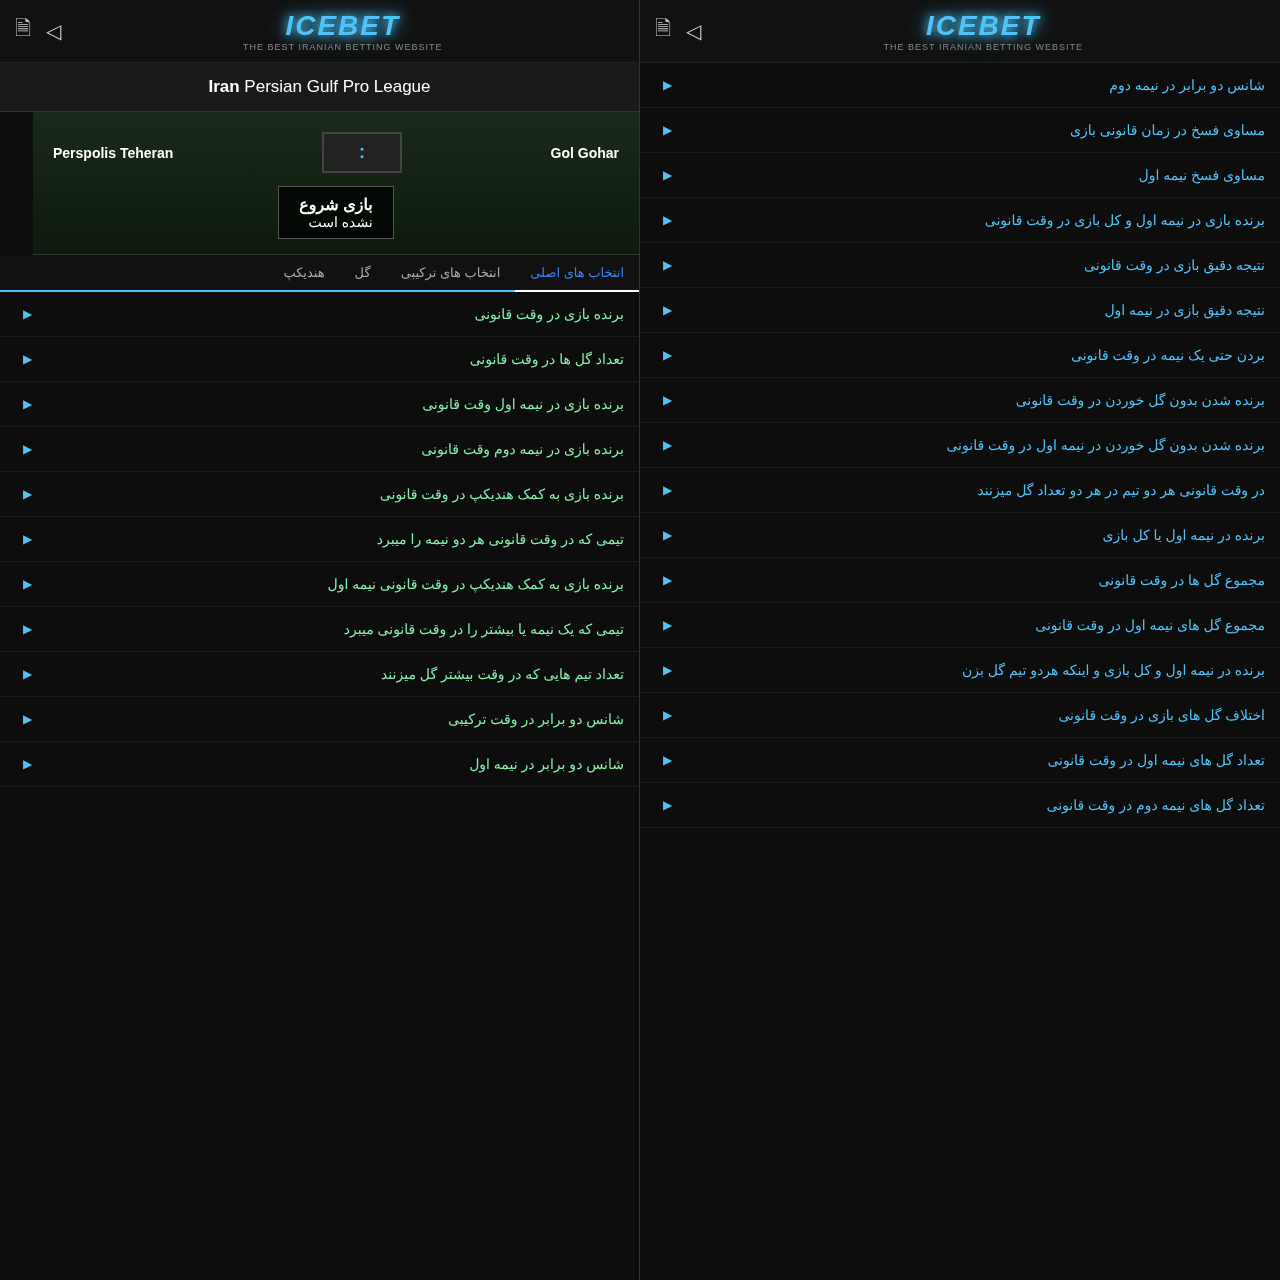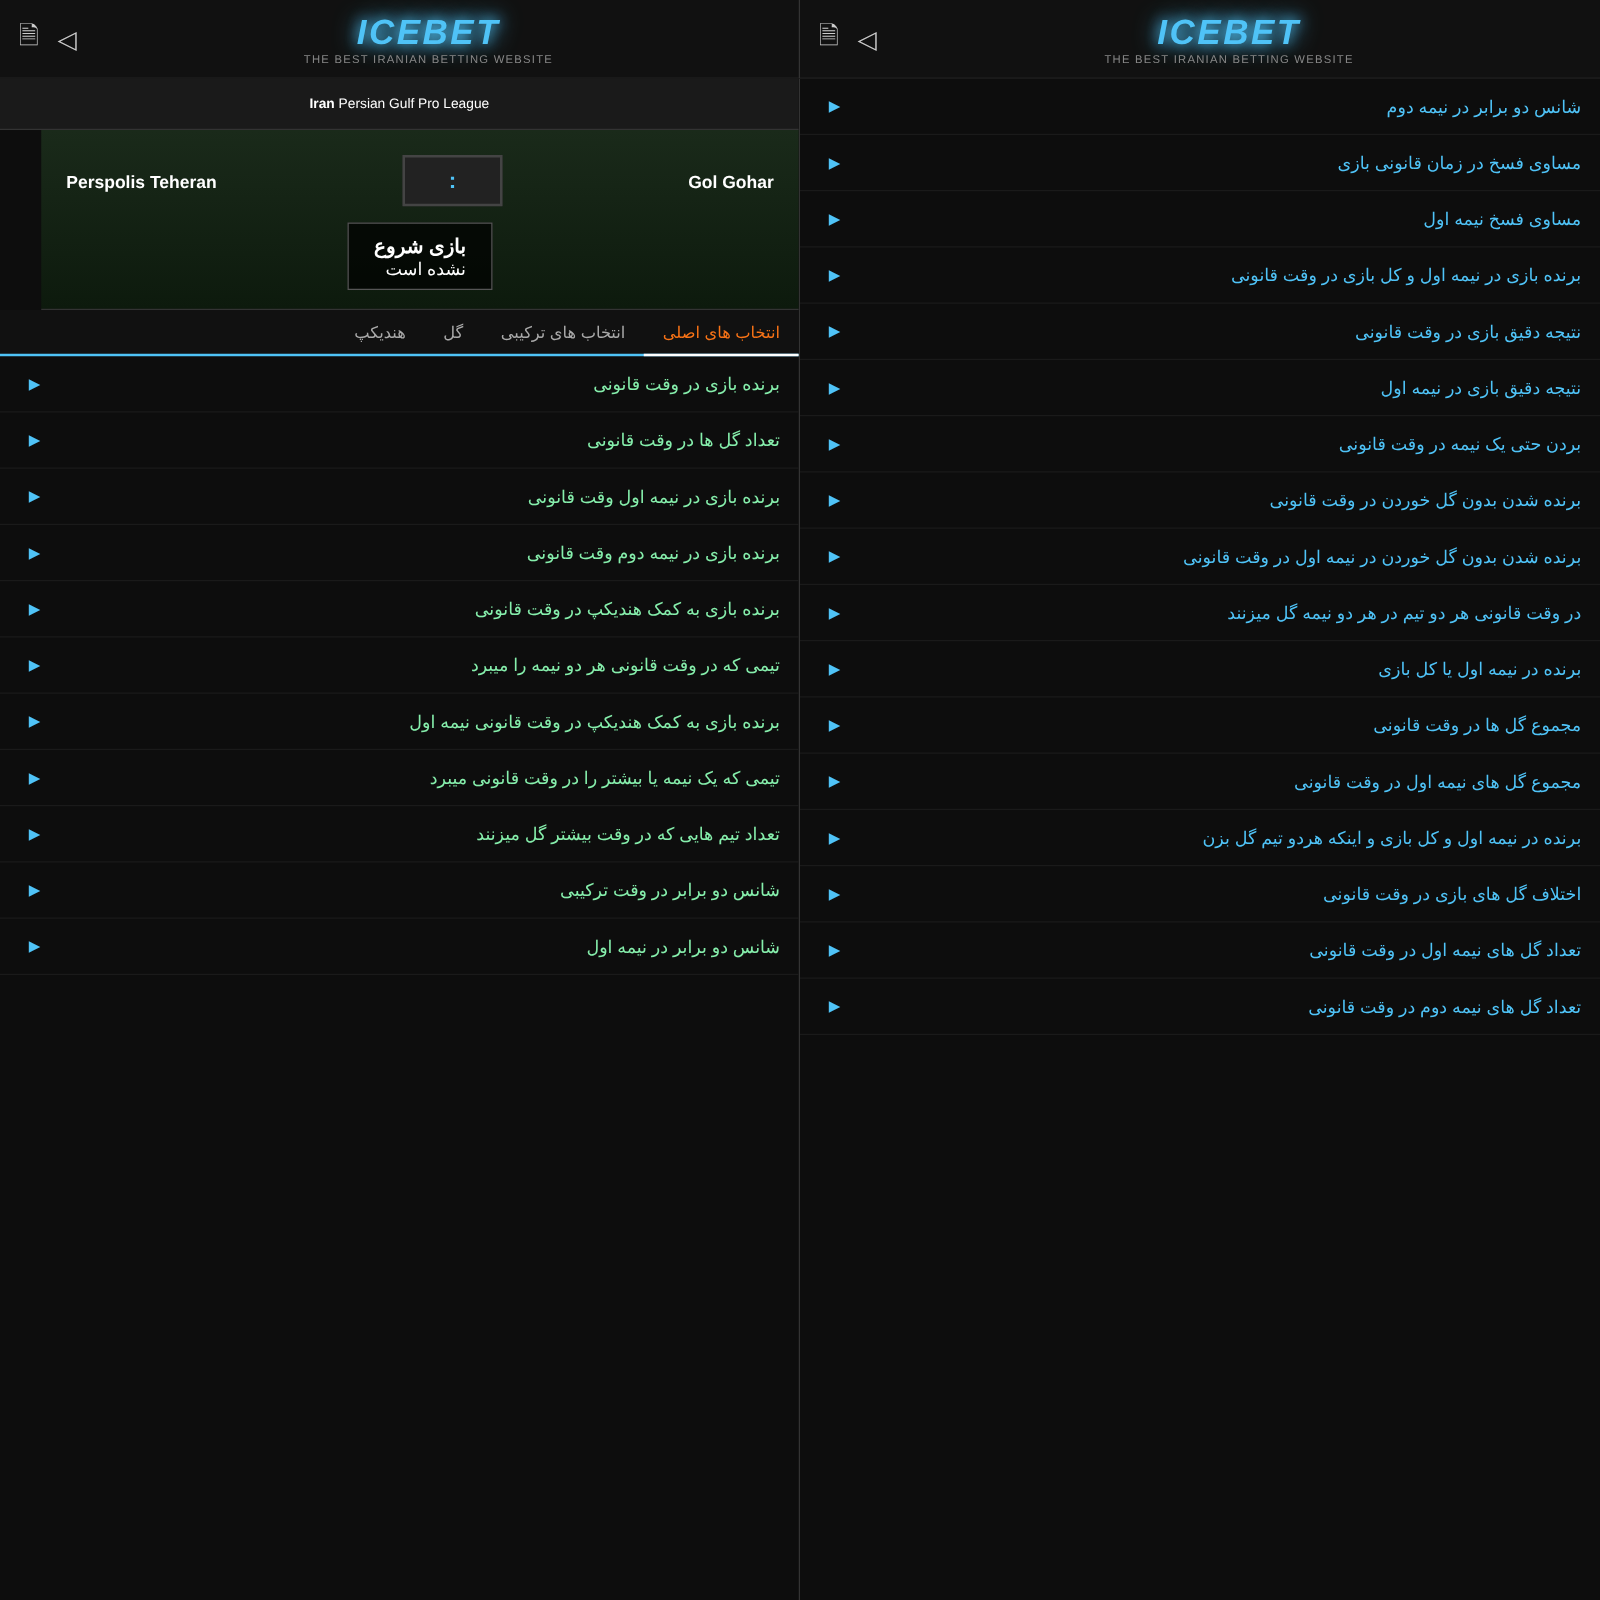--- a/index.html
+++ b/index.html
@@ -87,21 +87,21 @@
       background: #0d0d0d;
       overflow-y: auto;
     }
 
     
     .league-title {
       background: #1a1a1a;
       padding: 14px 20px;
       text-align: center;
       color: #fff;
-      font-size: 11px;
+      font-size: 17px;
       border-bottom: 1px solid #333;
       direction: ltr;
     }
     .league-title .iran {
       font-weight: bold;
       color: #fff;
     }
     .league-title .rest {
       color: #fff;
       font-weight: normal;
@@ -176,21 +176,21 @@
     }
     .tab-item {
       padding: 10px 15px;
       color: #aaa;
       font-size: 13px;
       cursor: pointer;
       white-space: nowrap;
       direction: rtl;
     }
     .tab-item.active {
-      color: #f97316;
+      color: #3b82f6;
       border-bottom: 2px solid #fff;
       margin-bottom: -2px;
     }
 
     
     .bet-list {
       display: flex;
       flex-direction: column;
     }
     .bet-item {
@@ -383,21 +383,21 @@
       </div>
       <div class="right-bet-item">
         <span class="right-bet-text">برنده شدن بدون گل خوردن در وقت قانونی</span>
         <span class="bet-arrow">▶</span>
       </div>
       <div class="right-bet-item">
         <span class="right-bet-text">برنده شدن بدون گل خوردن در نیمه اول در وقت قانونی</span>
         <span class="bet-arrow">▶</span>
       </div>
       <div class="right-bet-item">
-        <span class="right-bet-text">در وقت قانونی هر دو تیم در هر دو نیمه گل میزنند</span>
+        <span class="right-bet-text">در وقت قانونی هر دو تیم در هر دو تعداد گل میزنند</span>
         <span class="bet-arrow">▶</span>
       </div>
       <div class="right-bet-item">
         <span class="right-bet-text">برنده در نیمه اول یا کل بازی</span>
         <span class="bet-arrow">▶</span>
       </div>
       <div class="right-bet-item">
         <span class="right-bet-text">مجموع گل ها در وقت قانونی</span>
         <span class="bet-arrow">▶</span>
       </div>

